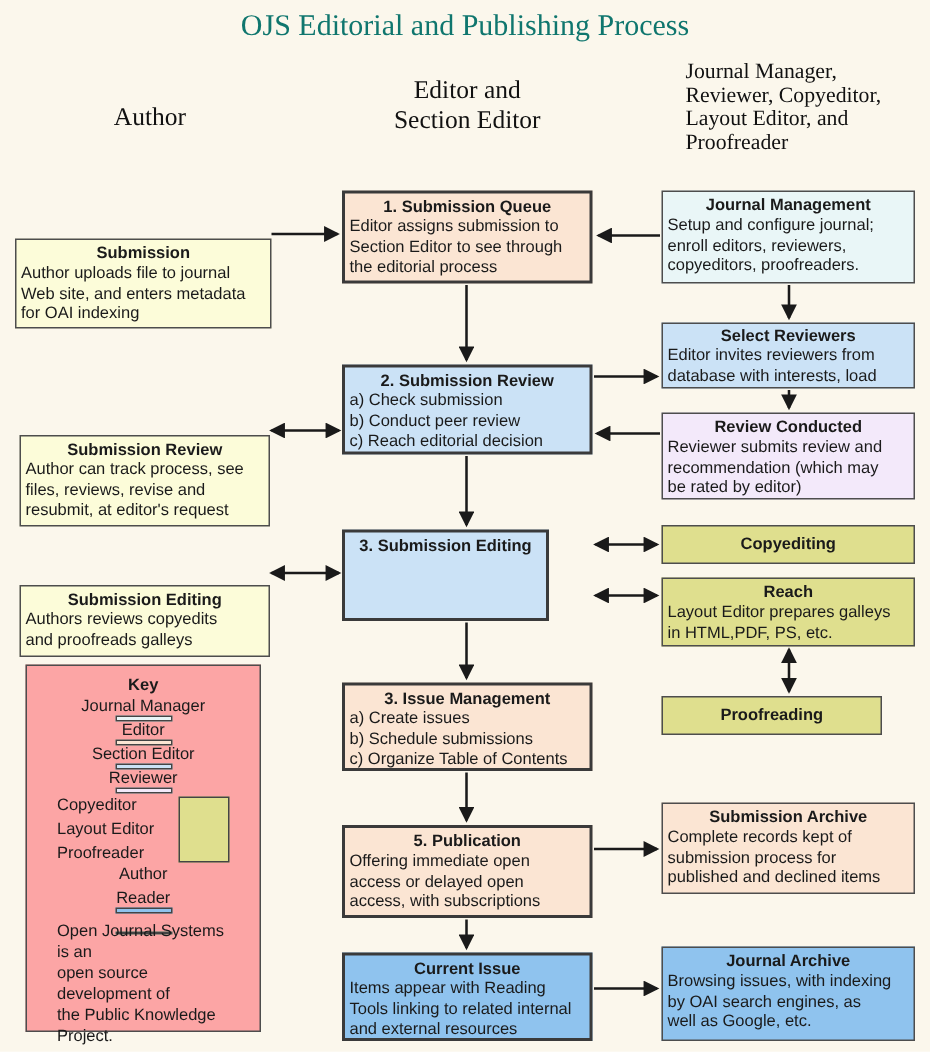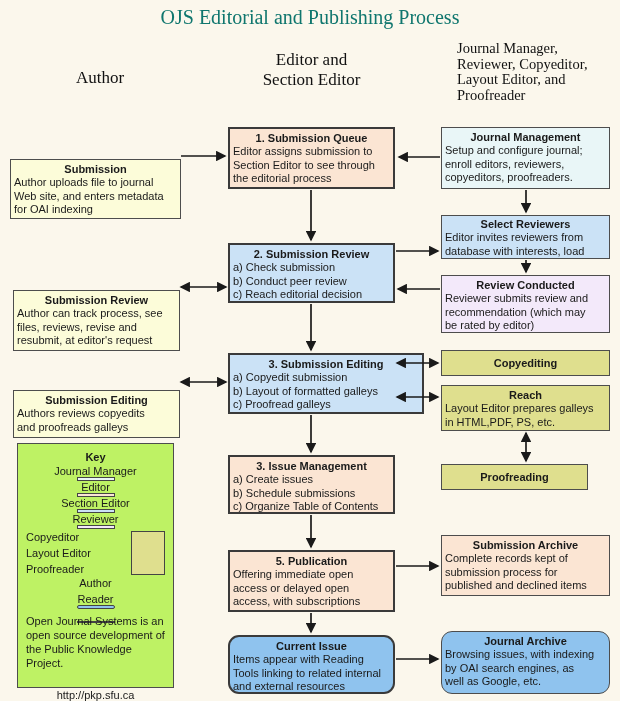--- a/index.html
+++ b/index.html
@@ -38,29 +38,29 @@
   .box-body{white-space:pre-line;text-align:left;}
   .title-only{display:flex;align-items:center;justify-content:center;padding:12px;}
 
   
   .c-author{background:#FCFCD9;margin-top:32px;}
   .c-editor{background:#FBE5D3;}
   .c-secteditor{background:#CBE2F6;}
   .c-jmanager{background:#E9F6F7;}
   .c-reviewer{background:#F3E9FA;}
   .c-olive{background:#DFDF8E;}
-  .c-reader{background:#8FC3EE;border-radius:11px;}
+  .c-reader{background:#8FC3EE;}
 
   .arrows{position:absolute;left:0;top:0;z-index:3;pointer-events:none;}
 
   
   .key{
     position:absolute;left:17px;top:443px;width:157px;height:245px;
-    box-sizing:border-box;border:1px solid #4d4d4d;background:#bef264;
-    padding:5px 8px;z-index:2;font-size:11px;
+    box-sizing:border-box;border:1px solid #4d4d4d;background:#fca5a5;
+    padding:5px 20px;z-index:2;font-size:11px;
   }
   .key-title{text-align:center;font-weight:bold;height:16px;line-height:16px;}
   .key-row{display:flex;justify-content:space-between;align-items:center;height:16px;flex-direction:column;}
   .swatch{width:38px;height:12px;border:1px solid #444;box-sizing:border-box;}
   .key-group{display:flex;justify-content:space-between;align-items:center;height:48px;}
   .key-group-labels{display:flex;flex-direction:column;}
   .key-group-labels div{height:16px;line-height:16px;}
   .swatch-tall{width:34px;height:44px;border:1px solid #444;box-sizing:border-box;}
   .key-note{margin-top:5px;white-space:pre-line;line-height:14px;}
   .key-url{margin-top:19px;text-align:center;}
@@ -103,25 +103,22 @@
     <div class="box-body">Editor assigns submission to
 Section Editor to see through
 the editorial process</div>
   </div>
   <div class="box heavy c-secteditor" style="left:228px;top:243px;width:167px;height:60px">
     <div class="box-title">2. Submission Review</div>
     <div class="box-body">a) Check submission
 b) Conduct peer review
 c) Reach editorial decision</div>
   </div>
-  <div class="box heavy c-secteditor" style="left:228px;top:353px;width:196px;height:61px">
+  <div class="box heavy c-secteditor" style="left:228px;top:353px;width:138px;height:61px">
     <div class="box-title">3. Submission Editing</div>
-    <div class="box-body">a) Copyedit submission
-b) Layout of formatted galleys
-c) Proofread galleys</div>
   </div>
   <div class="box heavy c-editor" style="left:228px;top:455px;width:167px;height:59px">
     <div class="box-title">3. Issue Management</div>
     <div class="box-body">a) Create issues
 b) Schedule submissions
 c) Organize Table of Contents</div>
   </div>
   <div class="box heavy c-editor" style="left:228px;top:550px;width:167px;height:62px">
     <div class="box-title">5. Publication</div>
     <div class="box-body">Offering immediate open

